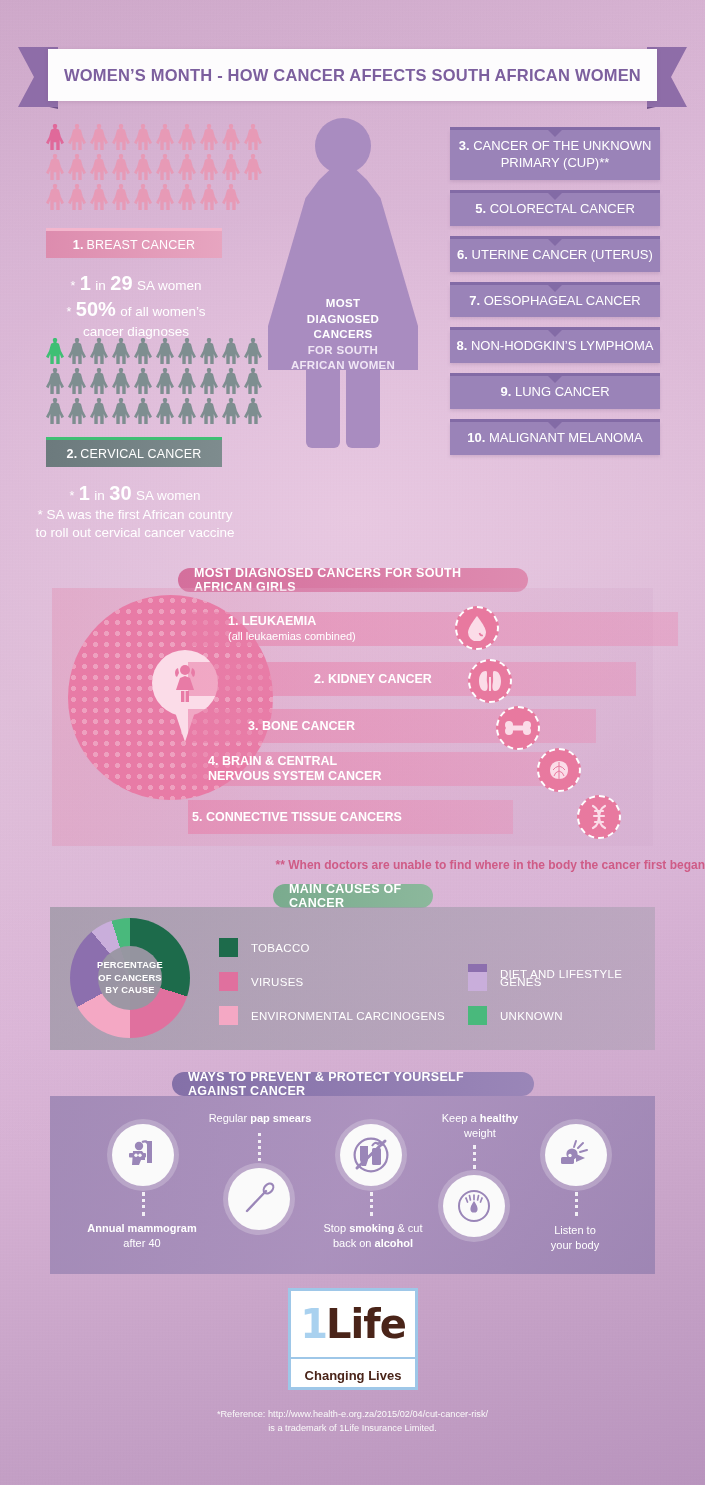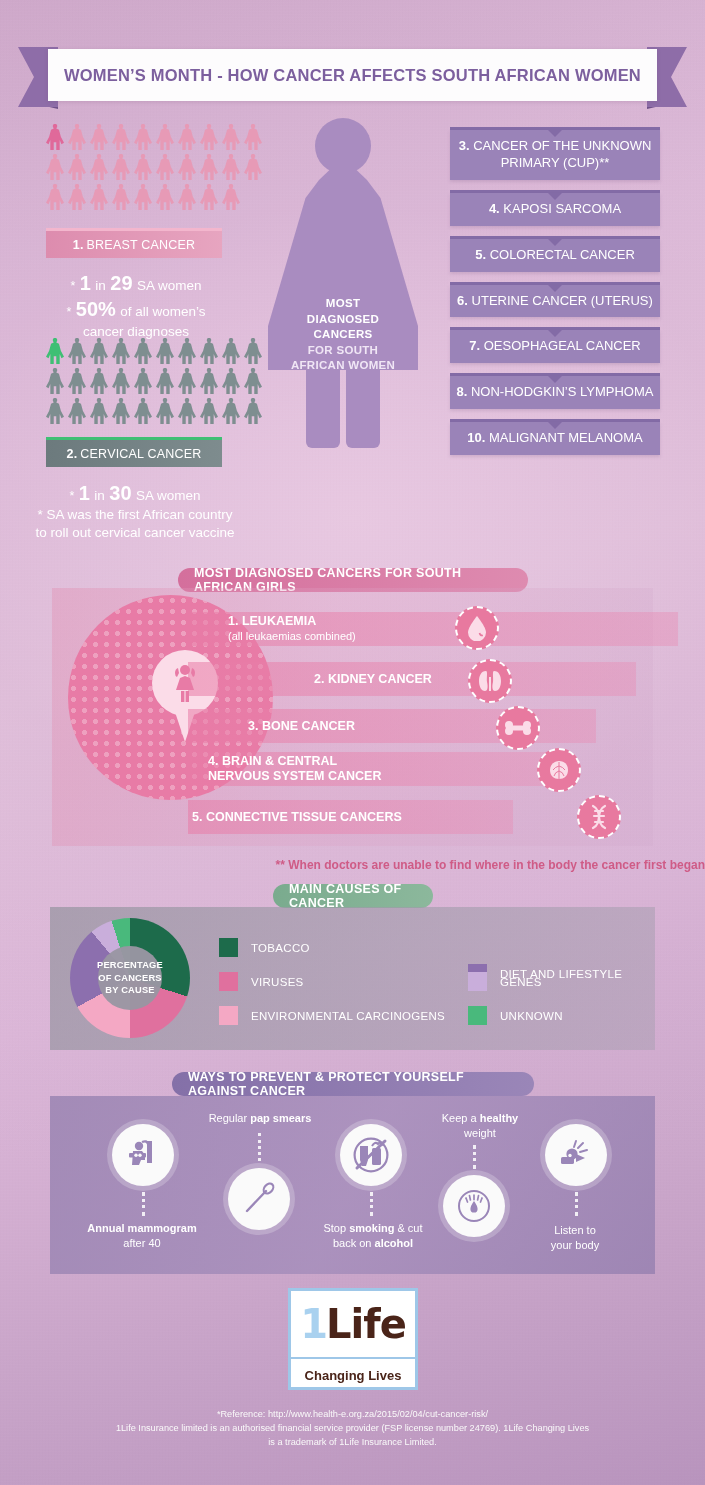--- a/index.html
+++ b/index.html
@@ -268,41 +268,41 @@
 
   <div class="clist" id="cancer-list">
       <div class="citem">
         <div class="cbar-top"></div>
         <div class="cnotch"></div>
         <div class="cbox" style="padding-top: 8px;"><b>3. </b><span>CANCER OF THE UNKNOWN</span><br><span>PRIMARY (CUP)**</span></div>
       </div>
       <div class="citem">
         <div class="cbar-top"></div>
         <div class="cnotch"></div>
-        <div class="cbox"><b>4. </b><span>KAPOSI SARCOMA</span></div>
-      </div>
-      <div class="citem">
-        <div class="cbar-top"></div>
-        <div class="cnotch"></div>
         <div class="cbox"><b>5. </b><span>COLORECTAL CANCER</span></div>
       </div>
       <div class="citem">
         <div class="cbar-top"></div>
         <div class="cnotch"></div>
         <div class="cbox"><b>6. </b><span>UTERINE CANCER (UTERUS)</span></div>
       </div>
       <div class="citem">
         <div class="cbar-top"></div>
         <div class="cnotch"></div>
         <div class="cbox"><b>7. </b><span>OESOPHAGEAL CANCER</span></div>
       </div>
       <div class="citem">
         <div class="cbar-top"></div>
         <div class="cnotch"></div>
         <div class="cbox"><b>8. </b><span>NON-HODGKIN’S LYMPHOMA</span></div>
+      </div>
+      <div class="citem">
+        <div class="cbar-top"></div>
+        <div class="cnotch"></div>
+        <div class="cbox"><b>9. </b><span>LUNG CANCER</span></div>
       </div>
       <div class="citem">
         <div class="cbar-top"></div>
         <div class="cnotch"></div>
         <div class="cbox"><b>10. </b><span>MALIGNANT MELANOMA</span></div>
       </div>
     </div>
 
   <div class="pill" style="left:178px; top:568px; width:350px; background:linear-gradient(90deg,#d46f9c,#de8bb0);">
     <span>MOST DIAGNOSED CANCERS FOR SOUTH AFRICAN GIRLS</span>
@@ -527,16 +527,15 @@
     <div class="logo-main">
       <span class="logo-1">1</span>
         <span class="logo-life">Life</span>
     </div>
     <div class="logo-div"></div>
     <div class="logo-tag">Changing Lives</div>
   </div>
 
   <div class="footer">
     <div>*Reference: http://www.health-e.org.za/2015/02/04/cut-cancer-risk/</div>
-    <div>1Life Insurance limited is an authorised financial service provider (FSP license number 24769). 1Life Changing Lives</div>
     <div>is a trademark of 1Life Insurance Limited.</div>
   </div>
 </div>
 
 </body></html>

